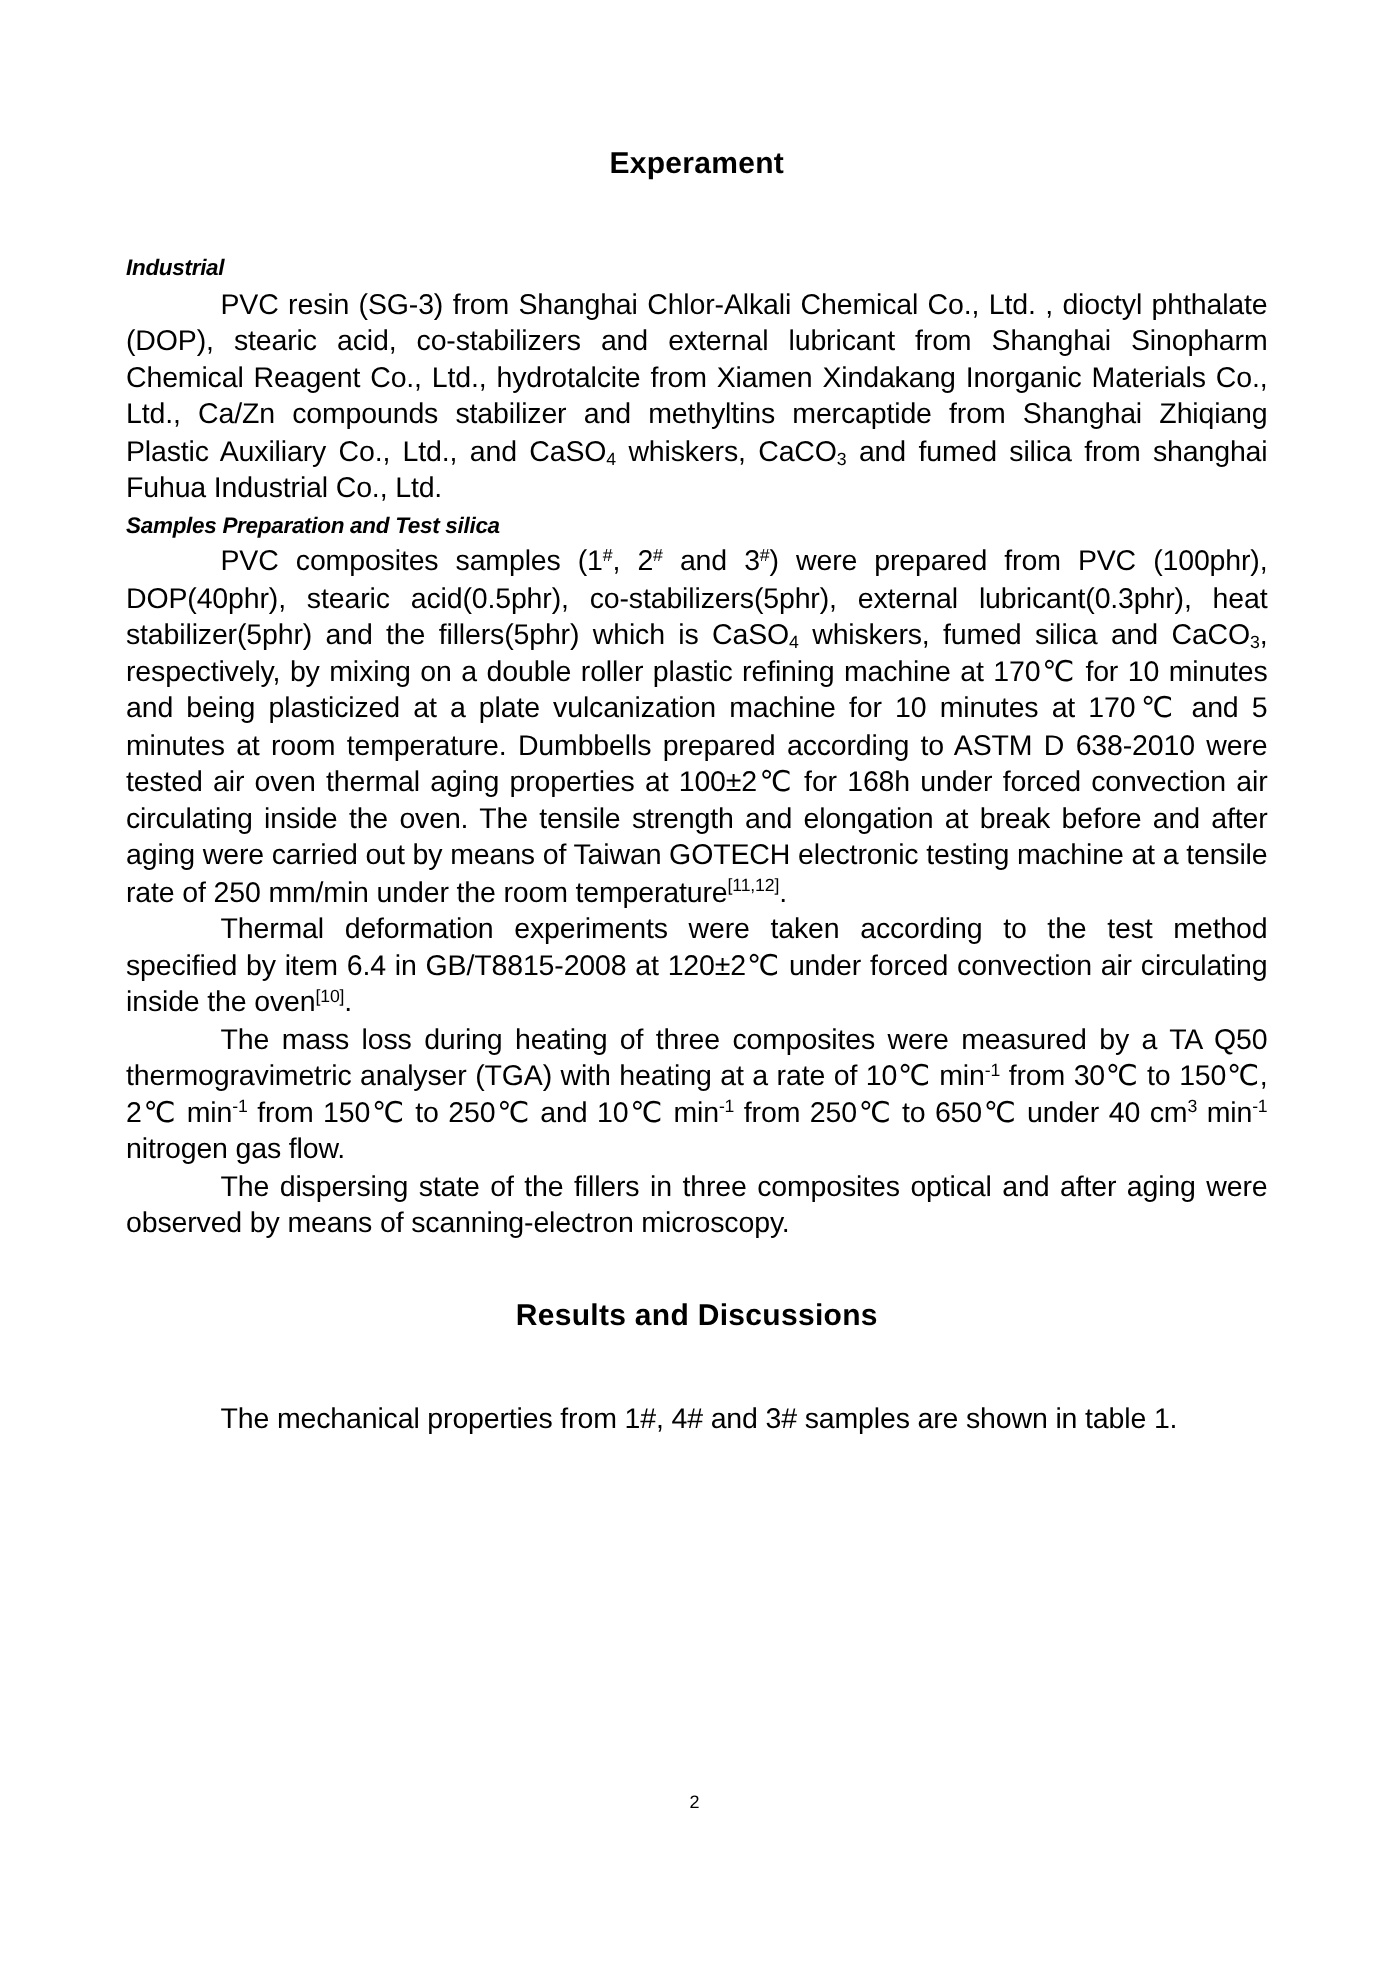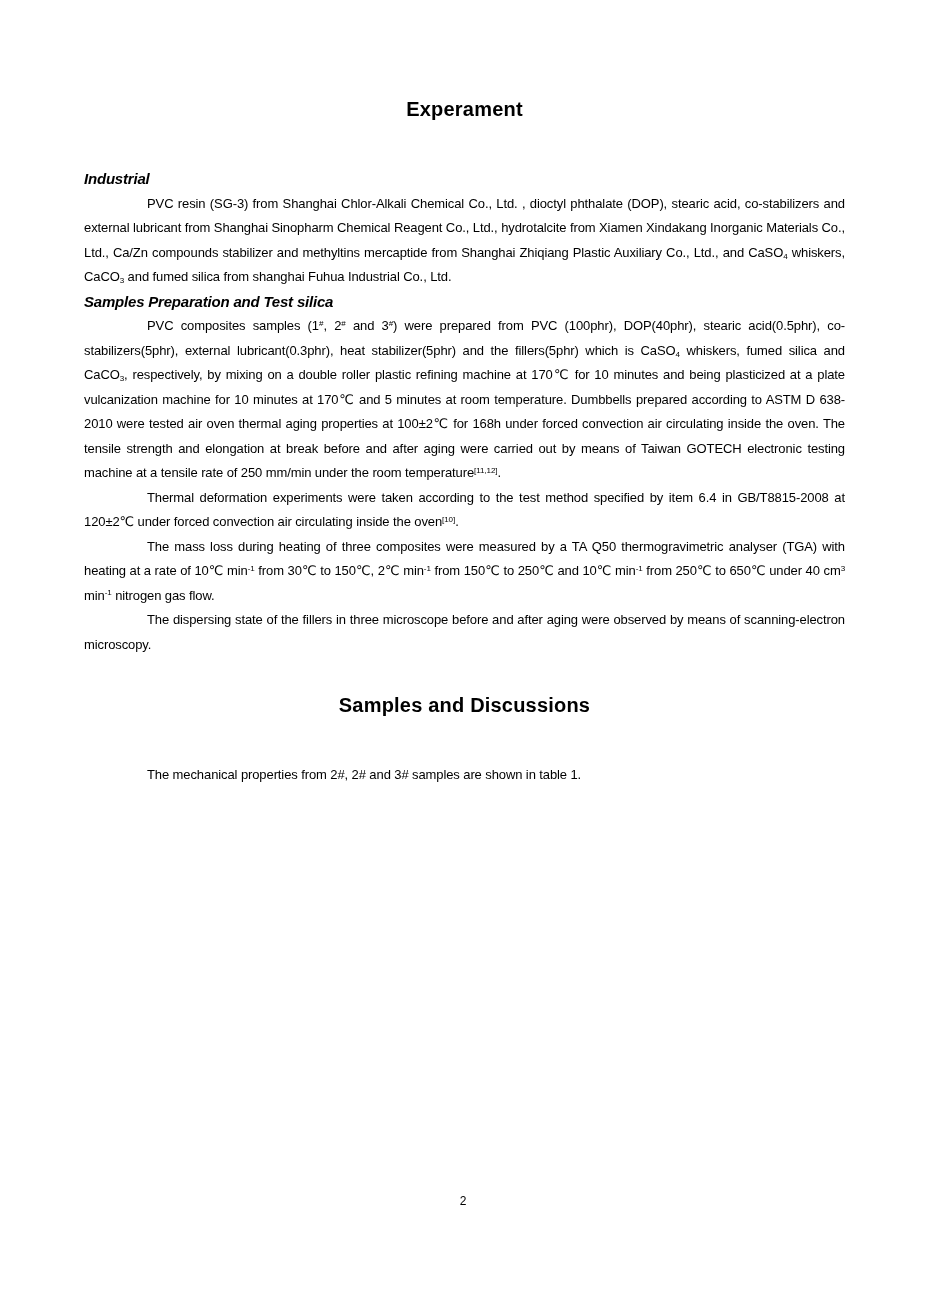--- a/index.html
+++ b/index.html
@@ -32,21 +32,21 @@
     font-weight: bold;
     font-style: italic;
     line-height: 24.5px;
     letter-spacing: -0.2px;
   }
   .sub-heading.after-title {
     margin-top: 46px;
   }
   .body-para {
     margin: 0;
-    font-size: 13px;
+    font-size: 19px;
     line-height: 24.5px;
     text-align: justify;
     text-justify: inter-word;
     text-indent: 63px;
     letter-spacing: -0.1px;
   }
   .results-title {
     margin-top: 36px;
   }
   .results-para {
@@ -84,21 +84,21 @@
   <h2 class="sub-heading">Samples Preparation and Test silica</h2>
 
 
   <p class="body-para">PVC composites samples (1<sup>#</sup>, 2<sup>#</sup> and 3<sup>#</sup>) were prepared from PVC (100phr), DOP(40phr), stearic acid(0.5phr), co-stabilizers(5phr), external lubricant(0.3phr), heat stabilizer(5phr) and the fillers(5phr) which is CaSO<sub>4</sub> whiskers, fumed silica and CaCO<sub>3</sub>, respectively, by mixing on a double roller plastic refining machine at 170℃  for 10 minutes and being plasticized at a plate vulcanization machine for 10 minutes at 170℃  and 5 minutes at room temperature. Dumbbells prepared according to ASTM D 638-2010 were tested air oven thermal aging properties at 100±2℃  for 168h under forced convection air circulating inside the oven. The tensile strength and elongation at break before and after aging were carried out by means of Taiwan GOTECH electronic testing machine at a tensile rate of 250 mm/min under the room temperature<sup>[11,12]</sup>.</p>
 
   <p class="body-para">Thermal deformation experiments were taken according to the test method specified by item 6.4 in GB/T8815-2008 at 120±2℃  under forced convection air circulating inside the oven<sup>[10]</sup>.</p>
 
   <p class="body-para">The mass loss during heating of three composites were measured by a TA Q50 thermogravimetric analyser (TGA) with heating at a rate of 10℃  min<sup>-1</sup> from 30℃  to 150℃, 2℃ min<sup>-1</sup> from 150℃  to 250℃  and 10℃  min<sup>-1</sup> from 250℃  to 650℃  under 40 cm<sup>3</sup> min<sup>-1</sup> nitrogen gas flow.</p>
 
 
-  <p class="body-para">The dispersing state of the fillers in three microscope before and after aging were observed by means of scanning-electron microscopy.</p>
+  <p class="body-para">The dispersing state of the fillers in three composites optical and after aging were observed by means of scanning-electron microscopy.</p>
 
-  <h1 class="doc-title results-title">Samples and Discussions</h1>
+  <h1 class="doc-title results-title">Results and Discussions</h1>
 
-  <p class="body-para results-para">The mechanical properties from 2#, 2# and 3# samples are shown in table 1.</p>
+  <p class="body-para results-para">The mechanical properties from 1#, 4# and 3# samples are shown in table 1.</p>
 
   <div class="page-number">2</div>
 
 </div>
 
 </body></html>

